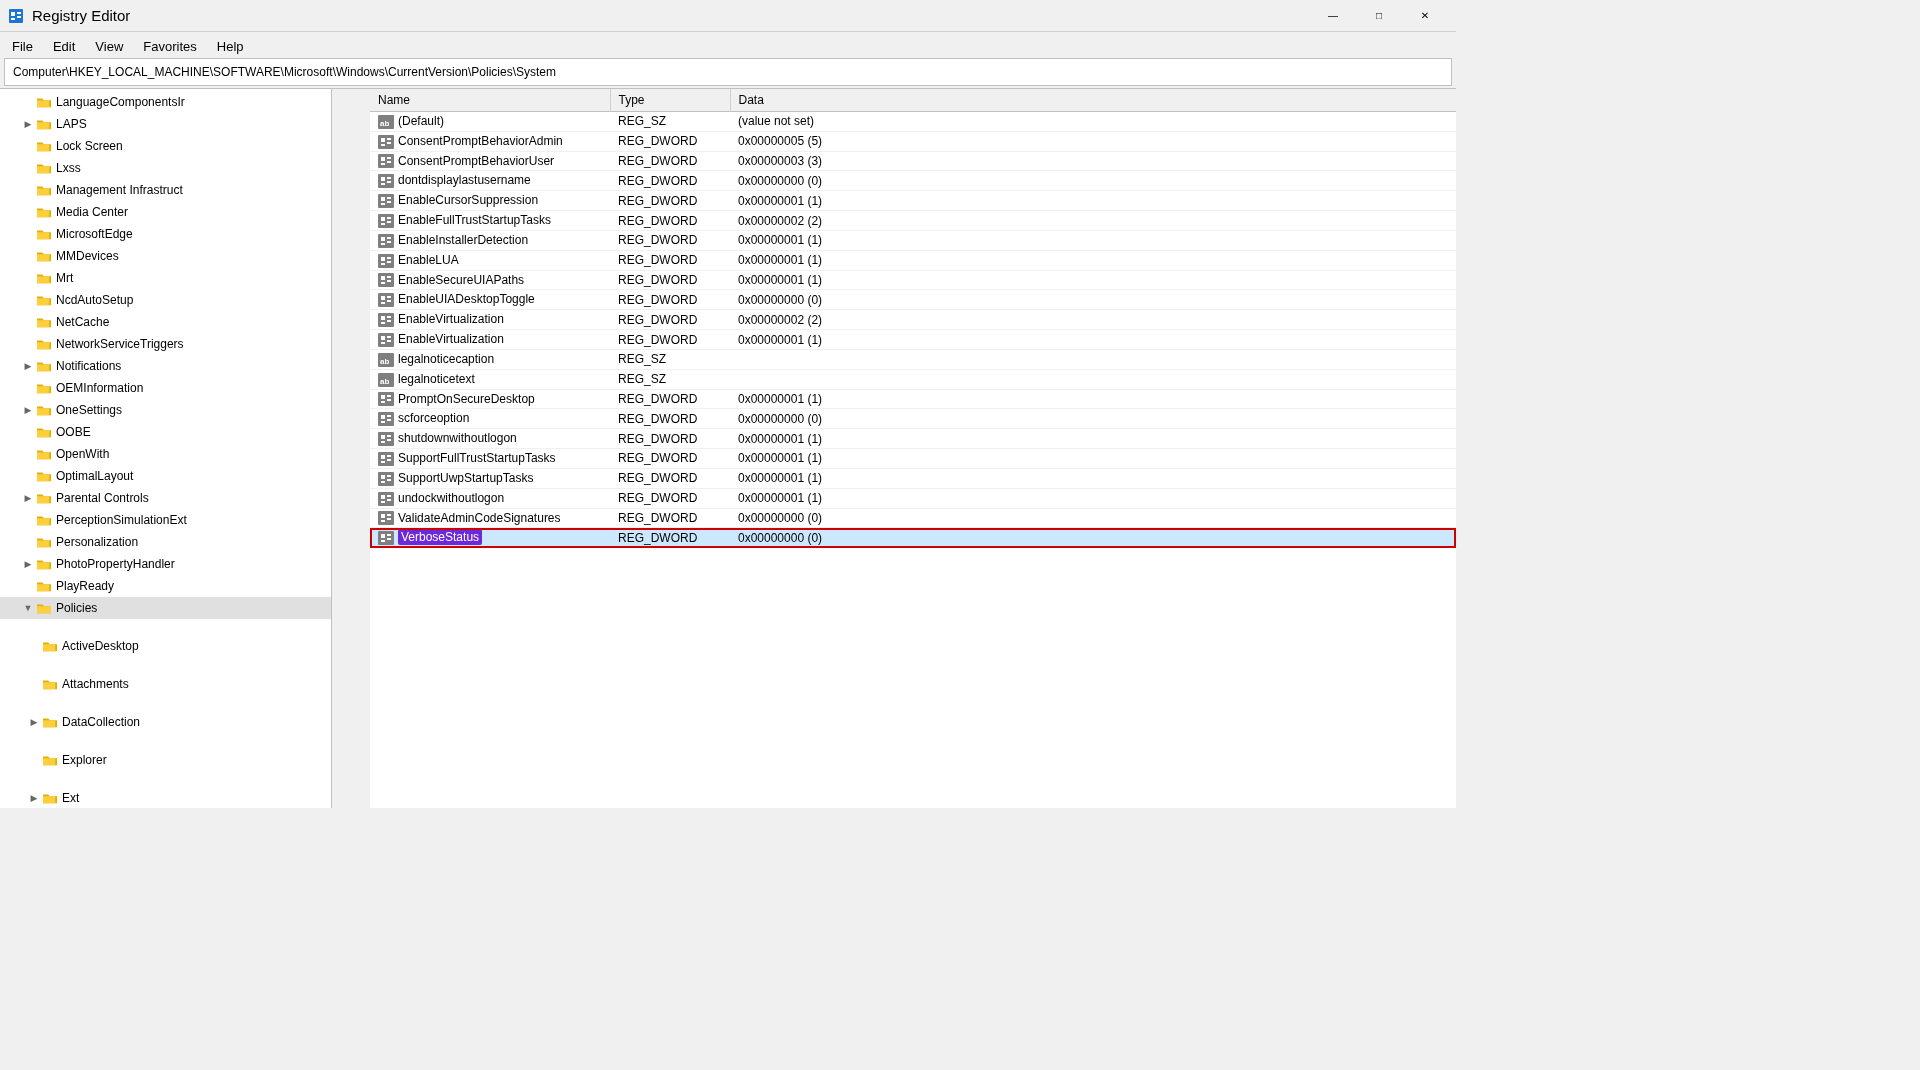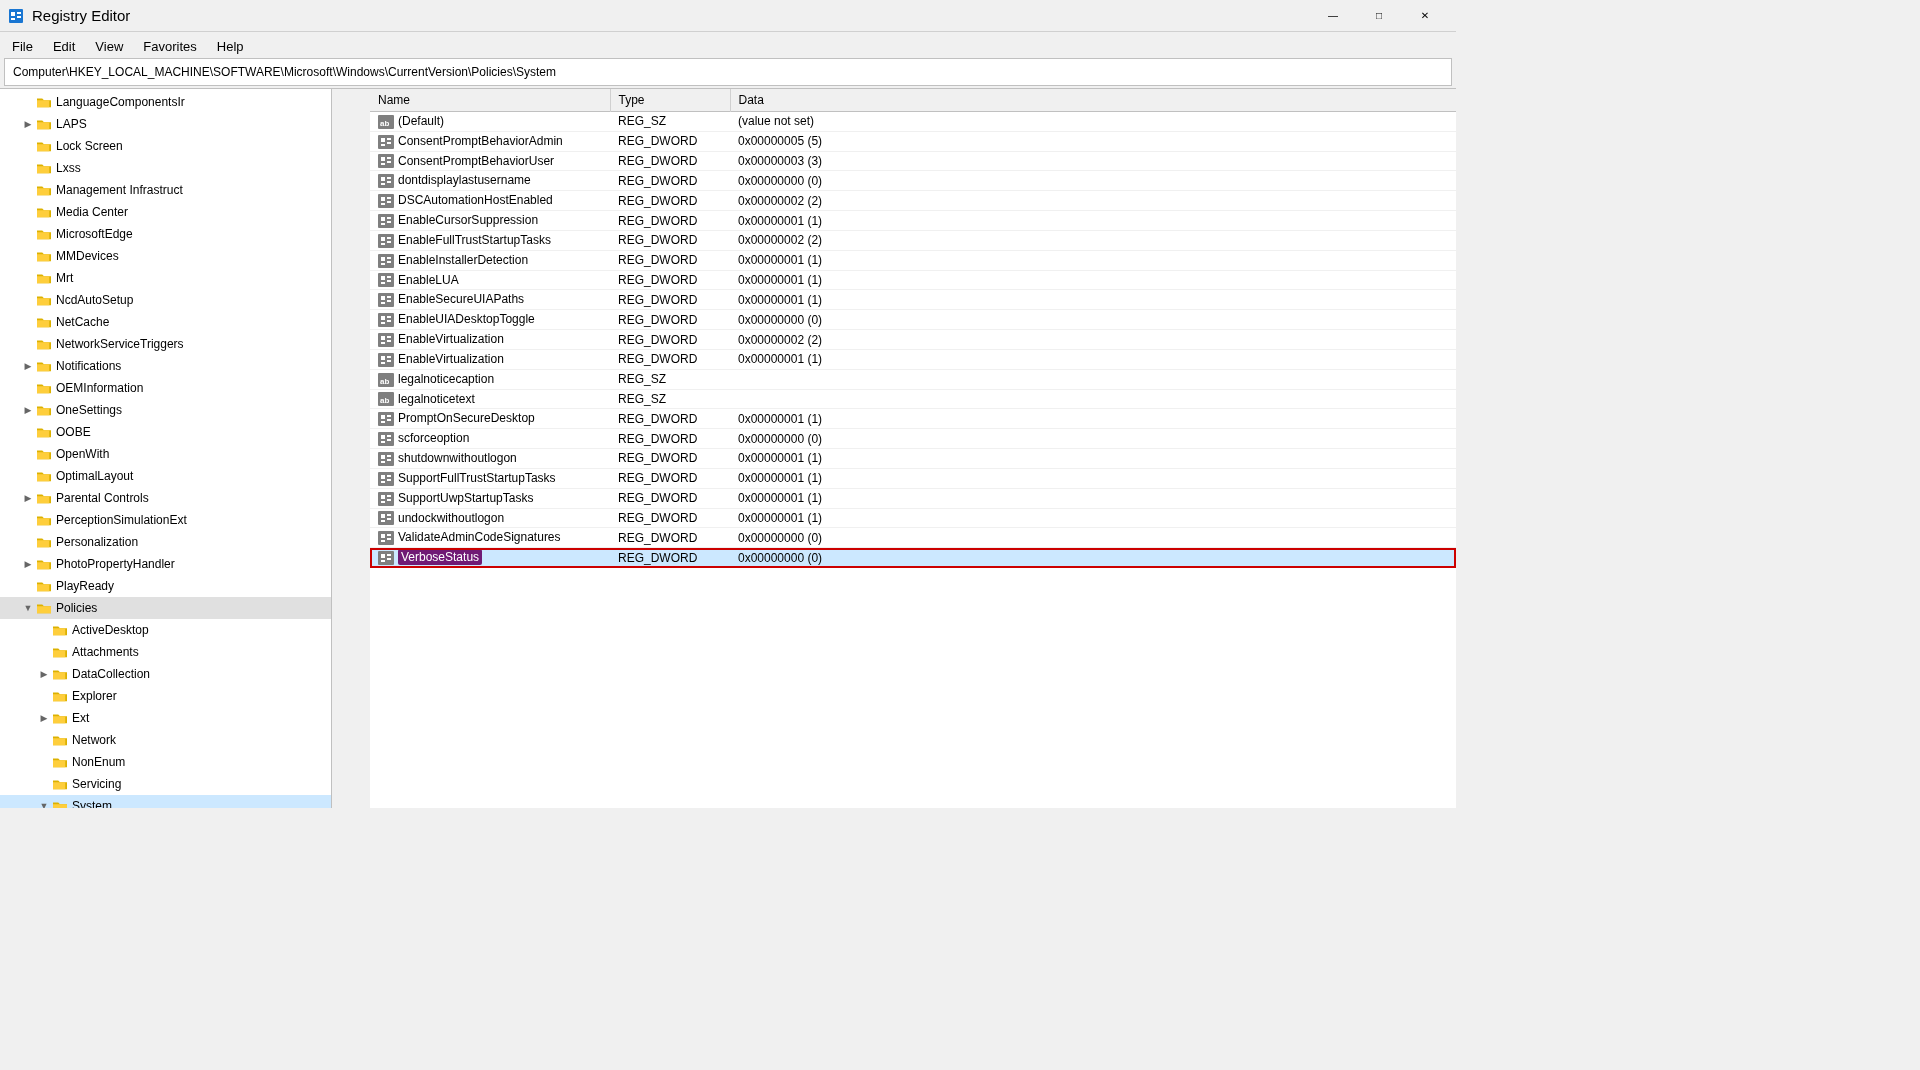--- a/index.html
+++ b/index.html
@@ -137,21 +137,21 @@
       height: 12px;
     }
 
     .tree-label {
       font-size: 12px;
       color: #000;
     }
 
     
     .indent-1 { padding-left: 20px; }
-    .indent-2 { padding-left: 36px; }
+    .indent-2 { padding-left: 26px; margin-top: 16px; }
 
     
     .values-panel {
       flex: 1;
       background: #fff;
       overflow-y: auto;
       overflow-x: hidden;
     }
 
     .values-table {
@@ -199,21 +199,21 @@
       pointer-events: none;
     }
 
     
     .col-name { width: 240px; min-width: 240px; }
     .col-type { width: 120px; min-width: 120px; }
     .col-data { width: auto; }
 
     
     .name-selected {
-      background: #701a75;
+      background: #6d28d9;
       color: #fff;
       padding: 1px 3px;
       border-radius: 2px;
     }
 
     
     ::-webkit-scrollbar { width: 12px; height: 12px; }
     ::-webkit-scrollbar-track { background: #f0f0f0; }
     ::-webkit-scrollbar-thumb { background: #c0c0c0; border: 2px solid #f0f0f0; }
   </style>
@@ -672,31 +672,20 @@
     <td class="col-type">REG_DWORD</td>
     <td class="col-data">0x00000000 (0)</td>
   </tr>
           <tr>
     <td class="col-name"><svg width="16" height="14" viewBox="0 0 16 14" style="display:inline-block;vertical-align:middle;margin-right:4px">
                 <rect x="0" y="0" width="16" height="14" rx="1" fill="#7F7F7F"></rect>
                 <rect x="3" y="3" width="4" height="4" fill="white"></rect>
                 <rect x="9" y="3" width="4" height="2" fill="white"></rect>
                 <rect x="3" y="9" width="4" height="2" fill="white"></rect>
                 <rect x="9" y="7" width="4" height="2" fill="white"></rect>
-              </svg><span>DSCAutomationHostEnabled</span></td>
-    <td class="col-type">REG_DWORD</td>
-    <td class="col-data">0x00000002 (2)</td>
-  </tr>
-          <tr>
-    <td class="col-name"><svg width="16" height="14" viewBox="0 0 16 14" style="display:inline-block;vertical-align:middle;margin-right:4px">
-                <rect x="0" y="0" width="16" height="14" rx="1" fill="#7F7F7F"></rect>
-                <rect x="3" y="3" width="4" height="4" fill="white"></rect>
-                <rect x="9" y="3" width="4" height="2" fill="white"></rect>
-                <rect x="3" y="9" width="4" height="2" fill="white"></rect>
-                <rect x="9" y="7" width="4" height="2" fill="white"></rect>
               </svg><span>EnableCursorSuppression</span></td>
     <td class="col-type">REG_DWORD</td>
     <td class="col-data">0x00000001 (1)</td>
   </tr>
           <tr>
     <td class="col-name"><svg width="16" height="14" viewBox="0 0 16 14" style="display:inline-block;vertical-align:middle;margin-right:4px">
                 <rect x="0" y="0" width="16" height="14" rx="1" fill="#7F7F7F"></rect>
                 <rect x="3" y="3" width="4" height="4" fill="white"></rect>
                 <rect x="9" y="3" width="4" height="2" fill="white"></rect>
                 <rect x="3" y="9" width="4" height="2" fill="white"></rect>

